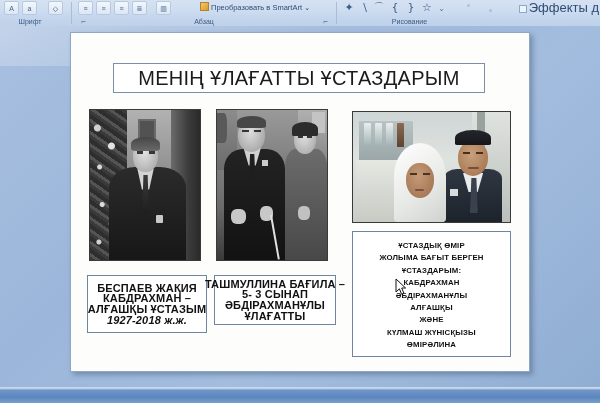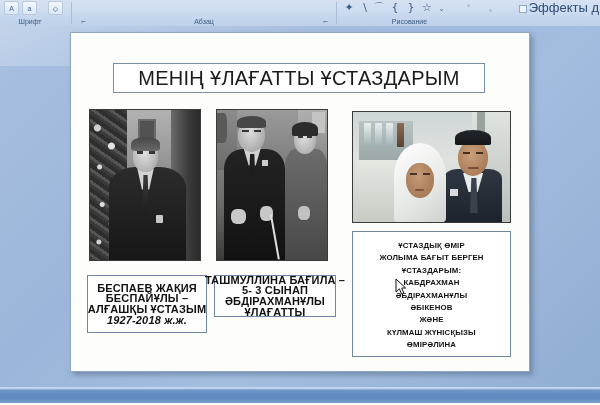--- a/index.html
+++ b/index.html
@@ -272,21 +272,21 @@
     display: flex; flex-direction: column; justify-content: center;
     align-items: center;
     padding: 2px 19px;
   }
   .caption .ln {
     font-size: 11px; line-height: 10.6px; font-weight: bold;
     color: #111111; letter-spacing: .15px; white-space: nowrap;
   }
   .caption .ln.italic { font-style: italic; }
   #cap-1 { left: 16px; top: 242px; width: 120px; height: 58px; }
-  #cap-2 { left: 143px; top: 242px; width: 122px; height: 42px; }
+  #cap-2 { left: 143px; top: 242px; width: 122px; height: 50px; }
   #cap-3 {
     left: 281px; top: 198px; width: 159px; height: 126px;
     justify-content: flex-start; padding-top: 8px;
   }
   #cap-3 .ln { font-size: 7.8px; line-height: 12.4px; }
 
   
   #cursor {
     position: absolute; left: 395px; top: 278px;
     width: 12px; height: 18px; pointer-events: none;
@@ -309,20 +309,40 @@
           <i>◇</i>
         </div>
     </div>
     <div class="grp-label">Шрифт</div>
     <div class="dlg-launcher" style="right:2px;">⌐</div>
   </div>
 
   <div class="grp-divider" style="left:71px;"></div>
 
   <div class="ribbon-group" style="left:74px; width:260px;">
+    <div class="grp-body">
+      <div class="mini-btn" style="left:4px;">
+          <i>≡</i>
+        </div>
+      <div class="mini-btn" style="left:22px;">
+          <i>≡</i>
+        </div>
+      <div class="mini-btn" style="left:40px;">
+          <i>≡</i>
+        </div>
+      <div class="mini-btn" style="left:58px;">
+          <i>≣</i>
+        </div>
+      <div class="mini-btn" style="left:82px;">
+          <i>▥</i>
+        </div>
+      <div class="wide-cmd" style="left:126px;">
+        <span class="sicon"></span><span>Преобразовать в SmartArt</span> <span>⌄</span>
+      </div>
+    </div>
     <div class="grp-label">Абзац</div>
     <div class="dlg-launcher" style="right:4px;">⌐</div>
   </div>
 
   <div class="grp-divider" style="left:336px;"></div>
 
   <div class="ribbon-group" style="left:339px; width:261px;">
     <div class="grp-body">
       <div class="shape-glyph" style="left:4px;">✦</div>
       <div class="shape-glyph" style="left:20px;">\</div>
@@ -410,39 +430,39 @@
       <div id="p3wEyes"></div>
       <div id="p3wMouth"></div>
       <div id="p3manFace"></div>
       <div id="p3manCap"></div>
       <div id="p3mEyes"></div>
       <div id="p3mMouth"></div>
     </div>
 
     <div class="caption" id="cap-1">
       <div class="ln">БЕСПАЕВ ЖАҚИЯ</div>
-      <div class="ln">БЕСПАЙҰЛЫ –</div>
+      <div class="ln">КАБДРАХМАН –</div>
       <div class="ln">АЛҒАШҚЫ ҰСТАЗЫМ</div>
       <div class="ln italic">1927-2018 ж.ж.</div>
     </div>
 
     <div class="caption" id="cap-2">
       <div class="ln">ТАШМУЛЛИНА БАҒИЛА –</div>
       <div class="ln">5- 3 СЫНАП</div>
       <div class="ln">ӘБДІРАХМАНҰЛЫ</div>
       <div class="ln">ҰЛАҒАТТЫ</div>
     </div>
 
     <div class="caption" id="cap-3">
       <div class="ln">ҰСТАЗДЫҚ ӨМІР</div>
       <div class="ln">ЖОЛЫМА БАҒЫТ БЕРГЕН</div>
       <div class="ln">ҰСТАЗДАРЫМ:</div>
       <div class="ln">КАБДРАХМАН</div>
       <div class="ln">ӘБДІРАХМАНҰЛЫ</div>
-      <div class="ln">ӘБІКЕНОВ</div>
+      <div class="ln">АЛҒАШҚЫ</div>
       <div class="ln">ЖӘНЕ</div>
       <div class="ln">КҮЛМАШ ЖҮНІСҚЫЗЫ</div>
       <div class="ln">ӨМІРӘЛИНА</div>
     </div>
 
   </div>
 
   <div id="ws-bottom-line"></div>
   <div id="ws-bottom-bar"></div>
 </div>

